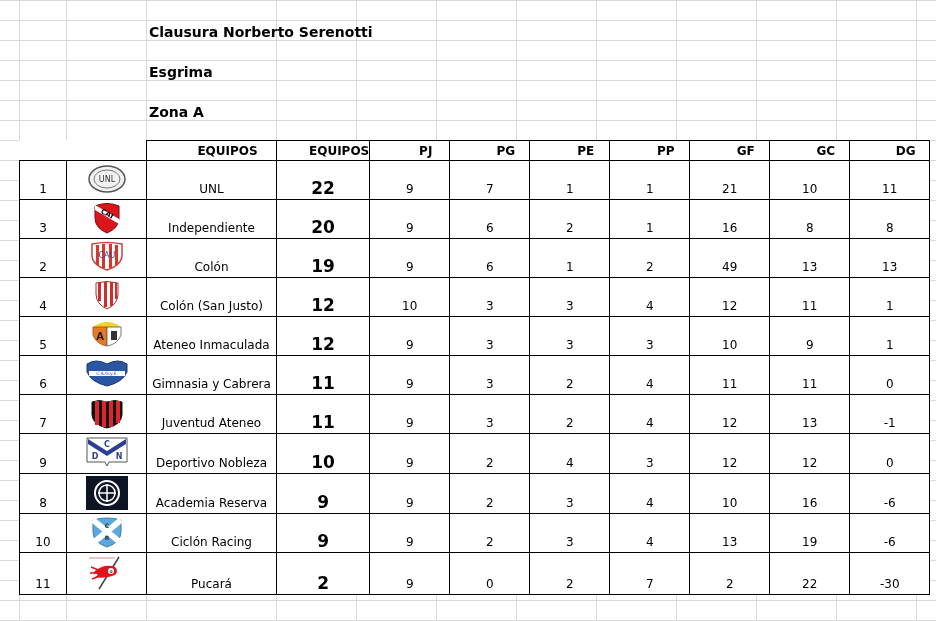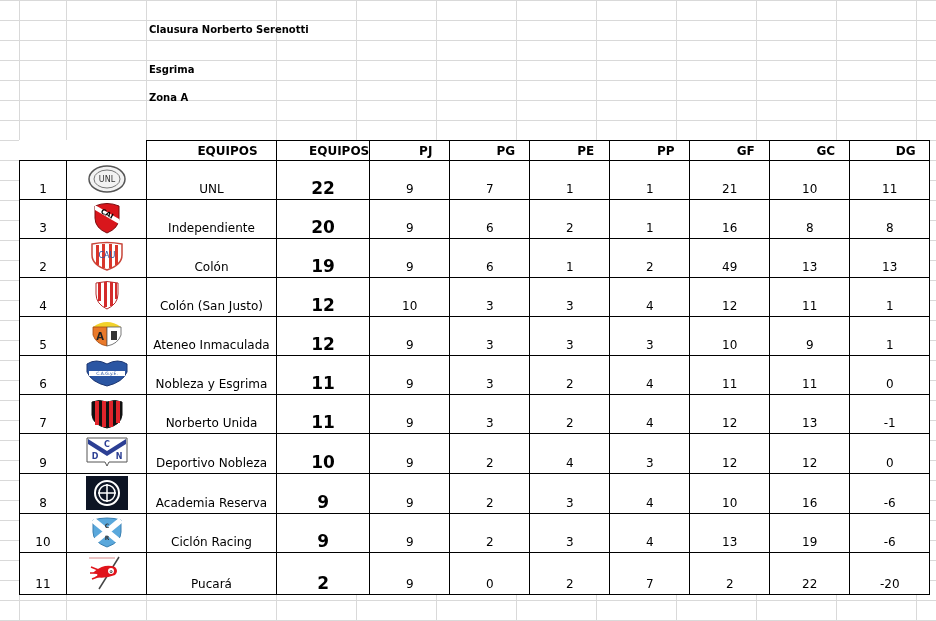--- a/index.html
+++ b/index.html
@@ -10,21 +10,21 @@
     color:#000;
   }
   .grid {
     position:absolute; left:0; top:0; width:936px; height:621px;
     background-image:
       linear-gradient(to bottom, #d9d9d9 1px, transparent 1px);
     background-size: 100% 20px;
   }
   .vline { position:absolute; top:0; width:1px; height:621px; background:#d9d9d9; }
   .title-text {
-    position:absolute; left:149px; font-size:10px; font-weight:bold;
+    position:absolute; left:149px; font-size:14px; font-weight:bold;
     font-family:"DejaVu Sans",sans-serif;
   }
   table.standings {
     position:absolute; left:19px; top:140px;
     border-collapse:collapse; table-layout:fixed;
     background:#fff;
   }
   table.standings td, table.standings th {
     border:1px solid #000; padding:0; text-align:center;
     font-size:12px; font-family:"DejaVu Sans",sans-serif;
@@ -50,21 +50,21 @@
 <div class="vline" style="left:436px"></div>
 <div class="vline" style="left:516px"></div>
 <div class="vline" style="left:596px"></div>
 <div class="vline" style="left:676px"></div>
 <div class="vline" style="left:756px"></div>
 <div class="vline" style="left:836px"></div>
 <div class="vline" style="left:916px"></div>
 
 <div class="title-text" style="top:24px">Clausura Norberto Serenotti</div>
 <div class="title-text" style="top:64px">Esgrima</div>
-<div class="title-text" style="top:92px">Zona A</div>
+<div class="title-text" style="top:104px">Zona A</div>
 
 <table class="standings">
   <colgroup>
     <col style="width:47px">
       <col style="width:80px">
       <col style="width:130px">
     <col style="width:80px">
       <col style="width:80px">
       <col style="width:80px">
     <col style="width:80px">
@@ -198,21 +198,21 @@
   <tr class="row">
     <td>6</td>
     <td class="logo">
       <svg class="crest" width="44" height="30" viewBox="0 0 44 30">
         <path d="M2 6 Q11 0 22 6 Q33 0 42 6 L42 14 Q38 24 22 28 Q6 24 2 14 Z" fill="#2b56a3" stroke="#1a3470" stroke-width="1"></path>
         <path d="M5 15 L39 15 Q35 22 22 25 Q9 22 5 15 Z" fill="#2b56a3"></path>
         <rect x="4" y="13" width="36" height="5" fill="#fff"></rect>
         <text x="22" y="17.2" font-size="4.5" text-anchor="middle" fill="#2b56a3" font-family="DejaVu Sans,sans-serif">C.A.G.y.E.</text>
       </svg>
     </td>
-    <td>Nobleza y Esgrima</td>
+    <td>Gimnasia y Cabrera</td>
     <td class="pts">11</td>
     <td>9</td>
     <td>3</td>
     <td>2</td>
     <td>4</td>
     <td>11</td>
     <td>11</td>
     <td>0</td>
   </tr>
 
@@ -220,21 +220,21 @@
     <td>7</td>
     <td class="logo">
       <svg class="crest" width="36" height="32" viewBox="0 0 36 32">
         <path d="M3 5 Q10 2 18 5 Q26 2 33 5 L33 18 Q32 28 18 31 Q4 28 3 18 Z" fill="#111" stroke="#111" stroke-width="1"></path>
         <rect x="6" y="4" width="4" height="24" fill="#e0242b"></rect>
         <rect x="13" y="4" width="4" height="26" fill="#e0242b"></rect>
         <rect x="20" y="4" width="4" height="26" fill="#e0242b"></rect>
         <rect x="27" y="4" width="4" height="22" fill="#e0242b"></rect>
       </svg>
     </td>
-    <td>Norberto Unida</td>
+    <td>Juventud Ateneo</td>
     <td class="pts">11</td>
     <td>9</td>
     <td>3</td>
     <td>2</td>
     <td>4</td>
     <td>12</td>
     <td>13</td>
     <td>-1</td>
   </tr>
 
@@ -316,16 +316,16 @@
       </svg>
     </td>
     <td>Pucará</td>
     <td class="pts">2</td>
     <td>9</td>
     <td>0</td>
     <td>2</td>
     <td>7</td>
     <td>2</td>
     <td>22</td>
-    <td>-20</td>
+    <td>-30</td>
   </tr>
 </tbody>
   </table>
 
 </body></html>

